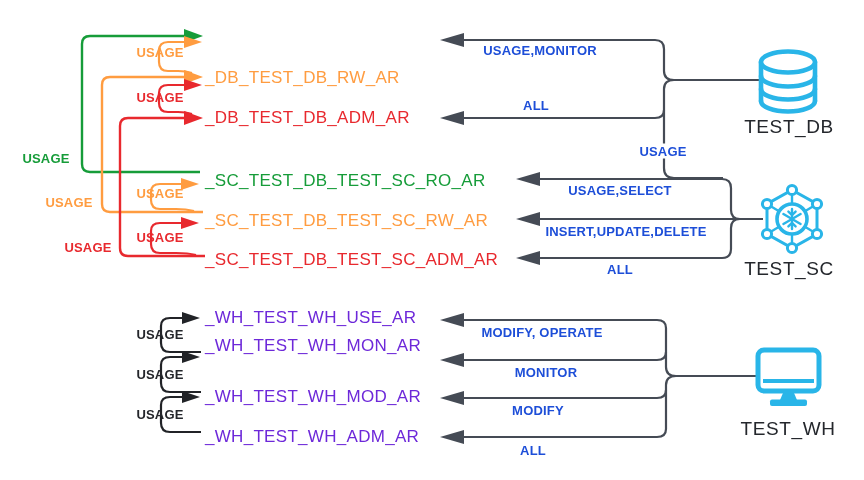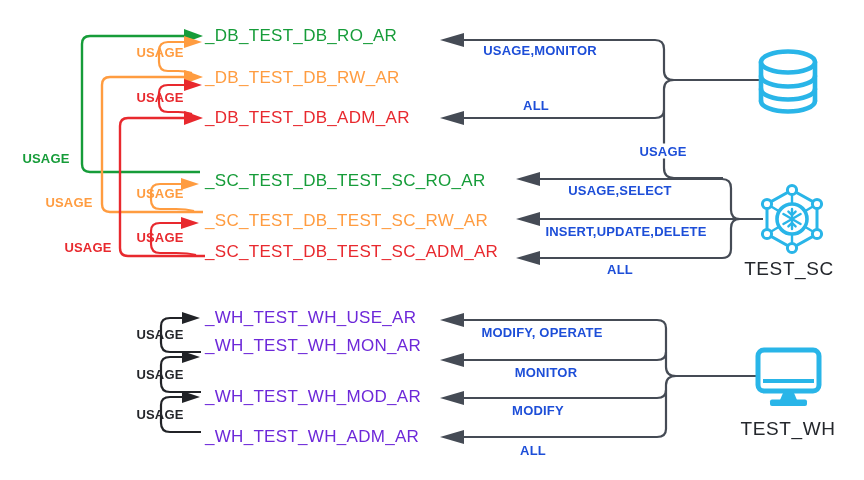--- a/index.html
+++ b/index.html
@@ -131,27 +131,26 @@
     </g>
 
     <g>
       <rect x="758" y="350" width="61" height="41" rx="6" fill="#ffffff" stroke="#29b5e8" stroke-width="5"></rect>
       <path d="M 763,381 H 814" stroke="#29b5e8" stroke-width="4" fill="none"></path>
       <path d="M 783,393 L 794,393 L 797,400 L 780,400 Z" fill="#29b5e8"></path>
       <rect x="770" y="399.5" width="37" height="6.5" rx="2" fill="#29b5e8"></rect>
     </g>
   </svg>
 
-  <div class="role green" style="top:36px">_DB_TEST_DB_RO_AR</div>
   <div class="role red" style="top:118px">_DB_TEST_DB_ADM_AR</div>
   <div class="role orange" style="top:78px">_DB_TEST_DB_RW_AR</div>
 
   <div class="role green" style="top:181px">_SC_TEST_DB_TEST_SC_RO_AR</div>
   <div class="role orange" style="top:221px">_SC_TEST_DB_TEST_SC_RW_AR</div>
-  <div class="role red" style="top:252px">_SC_TEST_DB_TEST_SC_ADM_AR</div>
+  <div class="role red" style="top:260px">_SC_TEST_DB_TEST_SC_ADM_AR</div>
 
   <div class="role gray" style="top:318px">_WH_TEST_WH_USE_AR</div>
   <div class="role gray" style="top:346px">_WH_TEST_WH_MON_AR</div>
   <div class="role gray" style="top:397px">_WH_TEST_WH_MOD_AR</div>
   <div class="role gray" style="top:437px">_WH_TEST_WH_ADM_AR</div>
 
   <div class="lbl green" style="left:46px;top:158px">USAGE</div>
   <div class="lbl orange" style="left:69px;top:202px">USAGE</div>
   <div class="lbl red" style="left:88px;top:247px">USAGE</div>
 
@@ -169,16 +168,17 @@
 
   <div class="lbl" style="left:620px;top:190px">USAGE,SELECT</div>
   <div class="lbl" style="left:626px;top:231px">INSERT,UPDATE,DELETE</div>
   <div class="lbl" style="left:620px;top:269px">ALL</div>
 
   <div class="lbl" style="left:542px;top:332px">MODIFY, OPERATE</div>
   <div class="lbl" style="left:546px;top:372px">MONITOR</div>
   <div class="lbl" style="left:538px;top:410px">MODIFY</div>
   <div class="lbl" style="left:533px;top:450px">ALL</div>
 
+  <div class="res" style="left:789px;top:127px">TEST_DB</div>
   <div class="res" style="left:789px;top:269px">TEST_SC</div>
   <div class="res" style="left:788px;top:429px">TEST_WH</div>
 
 </div>
 
 </body></html>

